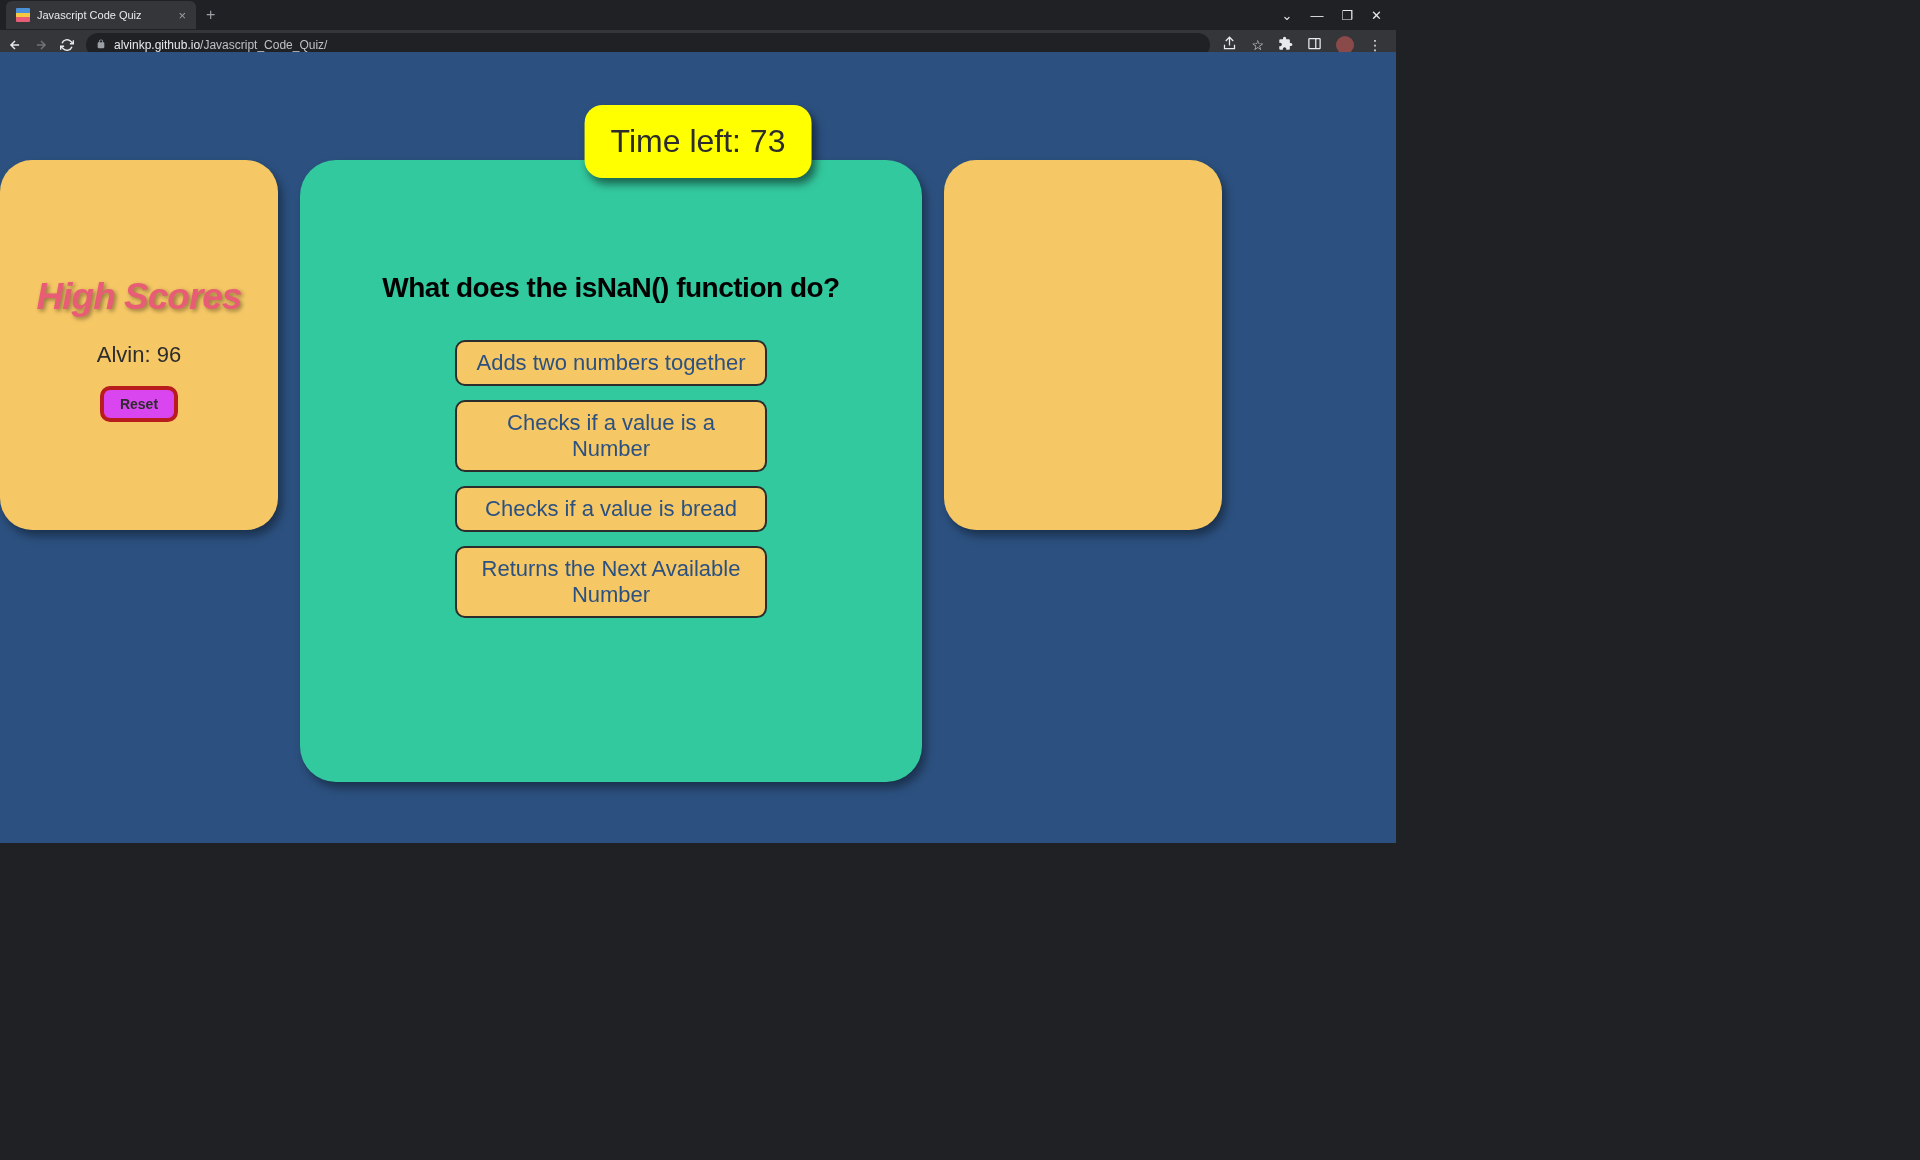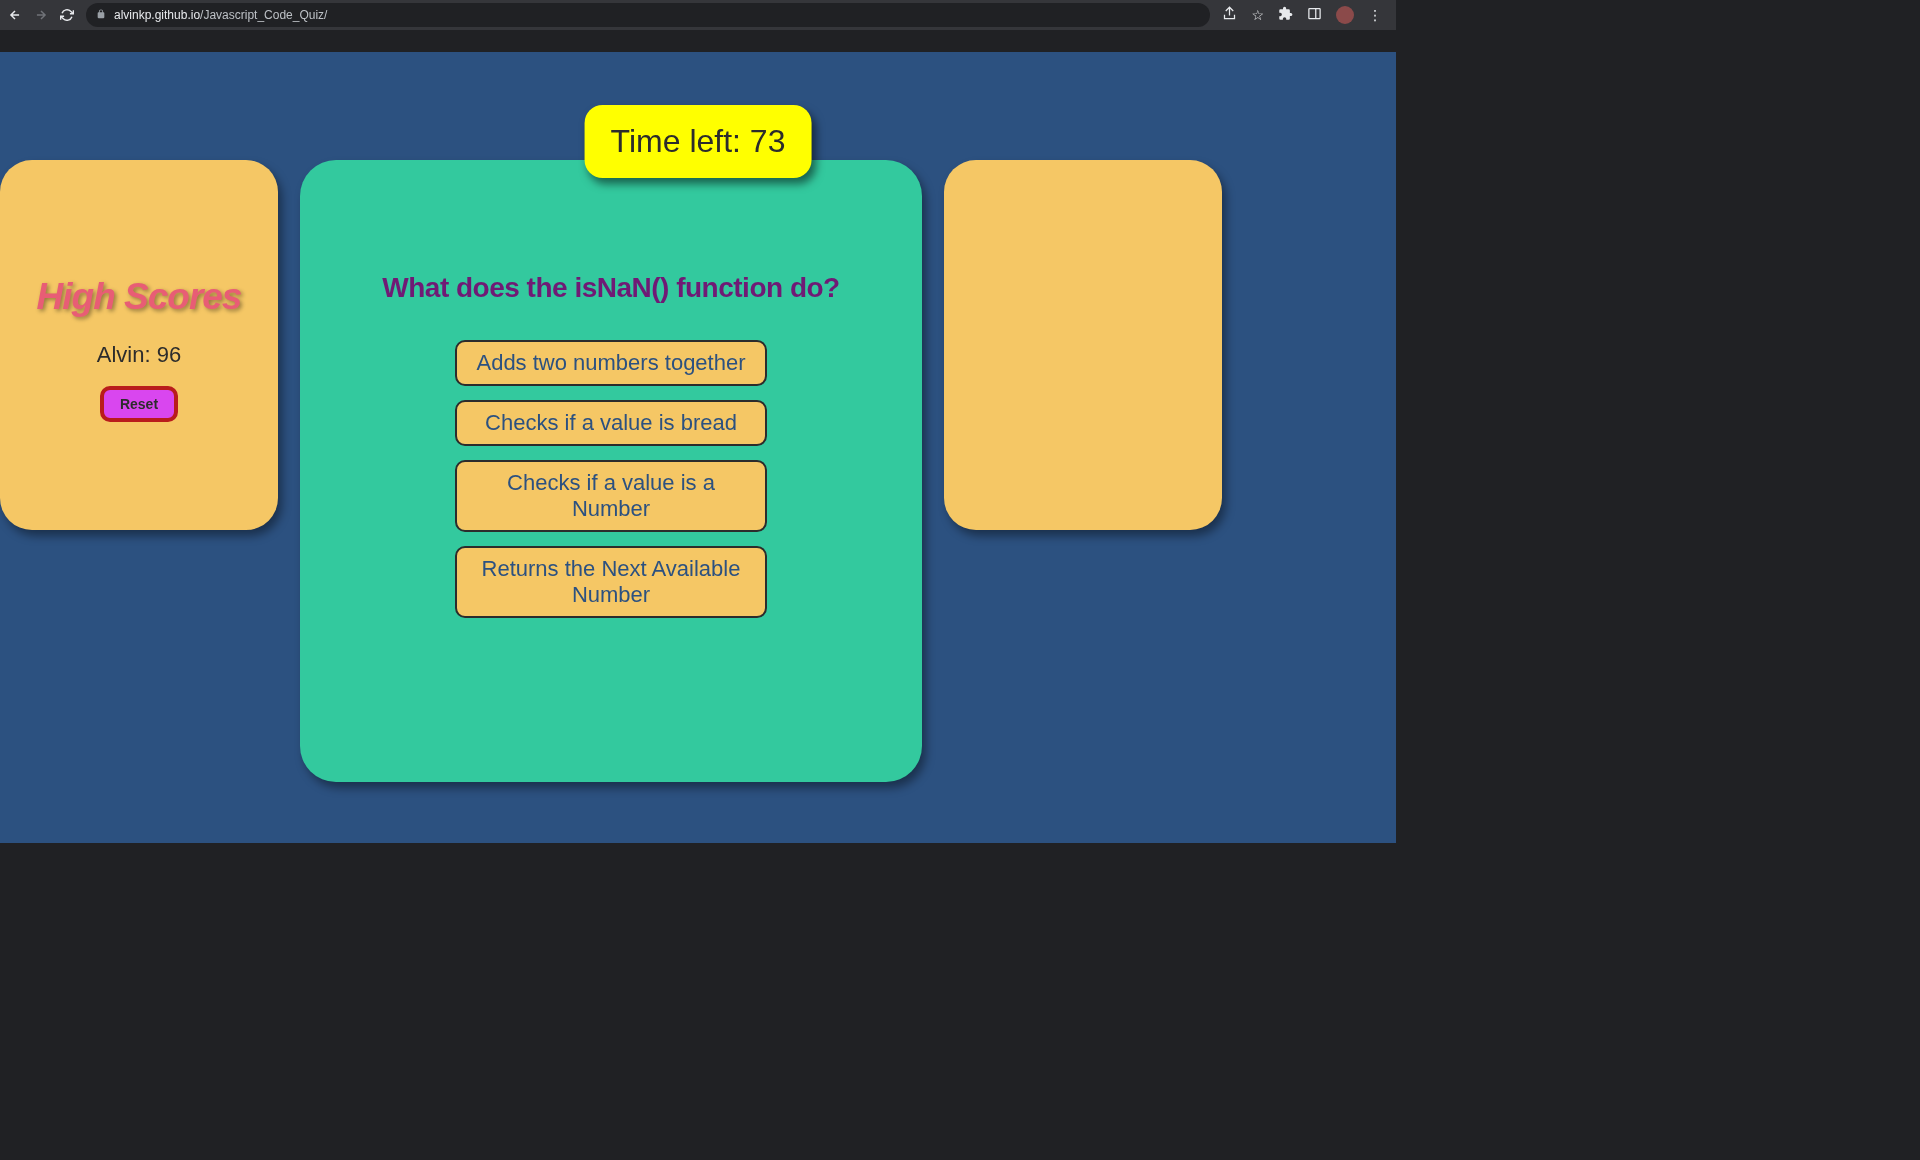--- a/index.html
+++ b/index.html
@@ -196,21 +196,21 @@
   box-shadow: 4px 6px 10px rgba(0,0,0,0.4);
   display: flex;
   flex-direction: column;
   align-items: center;
   padding-top: 112px;
 }
 .question {
   font-family: 'Arial Black', sans-serif;
   font-weight: 900;
   font-size: 28px;
-  color: #701a75;
+  color: #000000;
   text-align: center;
   padding: 0 20px;
   letter-spacing: -0.5px;
 }
 .answers {
   display: flex;
   flex-direction: column;
   gap: 14px;
   margin-top: 36px;
 }
@@ -223,20 +223,34 @@
   font-size: 22px;
   color: #2c5180;
   cursor: pointer;
   text-align: center;
 }
 </style>
 </head>
 <body>
 
 <div class="browser-chrome">
+  <div class="tab-bar">
+    <div class="tab">
+      <div class="tab-favicon"></div>
+      <span class="tab-title">Javascript Code Quiz</span>
+      <span class="tab-close">×</span>
+    </div>
+    <span class="new-tab">+</span>
+    <div class="window-controls">
+      <span>⌄</span>
+      <span>—</span>
+      <span>❐</span>
+      <span>✕</span>
+    </div>
+  </div>
   <div class="nav-bar">
     <span class="nav-icon">
       <svg width="14" height="14" viewBox="0 0 24 24" fill="none" stroke="#e8eaed" stroke-width="2.5">
           <path d="M19 12H5M12 19l-7-7 7-7"></path>
         </svg>
     </span>
     <span class="nav-icon">
       <svg width="14" height="14" viewBox="0 0 24 24" fill="none" stroke="#707378" stroke-width="2.5">
           <path d="M5 12h14M12 5l7 7-7 7"></path>
         </svg>
@@ -288,21 +302,21 @@
     <div class="side-panel">
       <div class="high-scores-title">High Scores</div>
       <div class="score-entry">Alvin: 96</div>
       <button class="reset-btn">Reset</button>
     </div>
 
     <div class="quiz-card">
       <div class="question">What does the isNaN() function do?</div>
       <div class="answers">
         <button class="answer-btn">Adds two numbers together</button>
+        <button class="answer-btn">Checks if a value is a Number</button>
         <button class="answer-btn">Checks if a value is bread</button>
-        <button class="answer-btn">Checks if a value is a Number</button>
         <button class="answer-btn">Returns the Next Available Number</button>
       </div>
     </div>
 
     <div class="side-panel right-panel"></div>
   </div>
 </div>
 
 </body></html>

